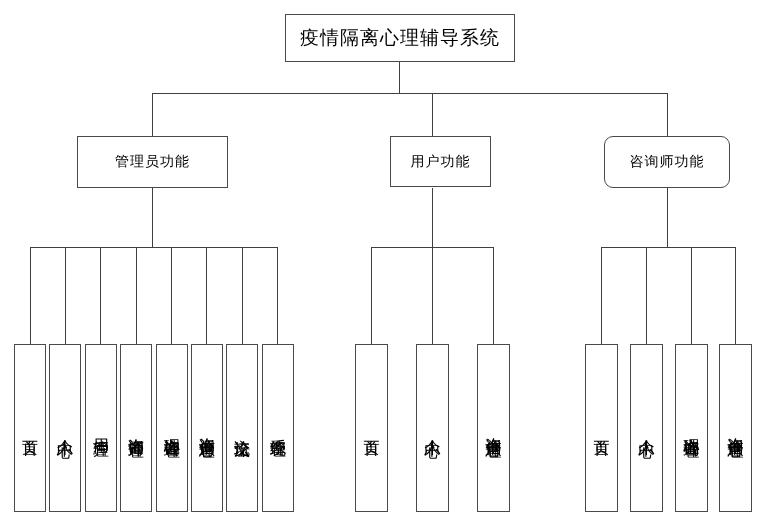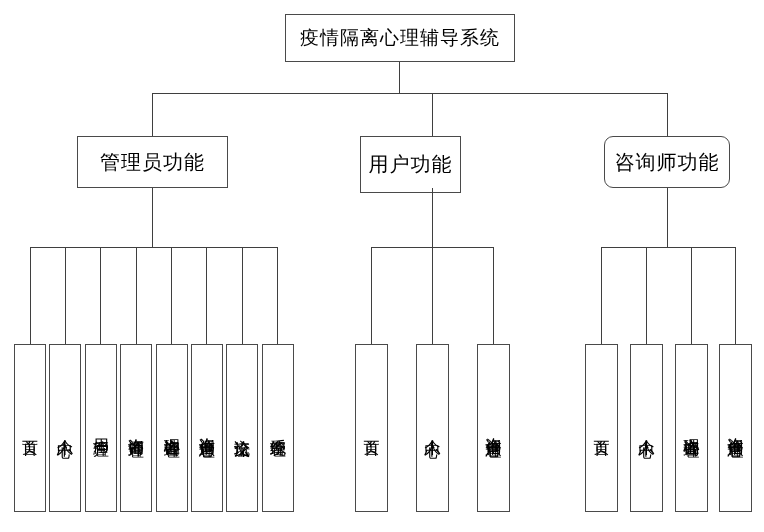--- a/index.html
+++ b/index.html
@@ -22,21 +22,21 @@
     align-items:center;
     justify-content:center;
     text-align:center;
   }
   .node-root{
     font-size:19px;
     letter-spacing:1px;
     white-space:nowrap;
   }
   .node-branch{
-    font-size:20px;
+    font-size:14px;
     letter-spacing:1px;
     white-space:nowrap;
   }
   
   .node-leaf{
     font-size:16px;
     line-height:1.06;
     padding:4px 0;
   }
   .vtext{
@@ -67,21 +67,21 @@
 
   <div class="ln ln-h" style="left:152px;top:93px;width:515px;"></div>
 
   <div class="ln ln-v" style="left:152px;top:93px;height:43px;"></div>
   <div class="ln ln-v" style="left:432px;top:93px;height:43px;"></div>
   <div class="ln ln-v" style="left:667px;top:93px;height:43px;"></div>
 
   <div class="node node-branch" style="left:77px;top:136px;width:151px;height:52px;">
     <span>管理员功能</span>
   </div>
-  <div class="node node-branch" style="left:360px;top:136px;width:101px;height:57px;">
+  <div class="node node-branch" style="left:390px;top:136px;width:101px;height:51px;">
     <span>用户功能</span>
   </div>
   <div class="node node-branch" style="left:604px;top:136px;width:126px;height:52px;border-radius:9px;">
     <span>咨询师功能</span>
   </div>
 
   <div class="ln ln-v" style="left:152px;top:188px;height:59px;"></div>
   <div class="ln ln-h" style="left:30px;top:247px;width:248px;"></div>
   <div class="ln ln-v" style="left:30px;top:247px;height:97px;"></div>
   <div class="ln ln-v" style="left:65px;top:247px;height:97px;"></div>

